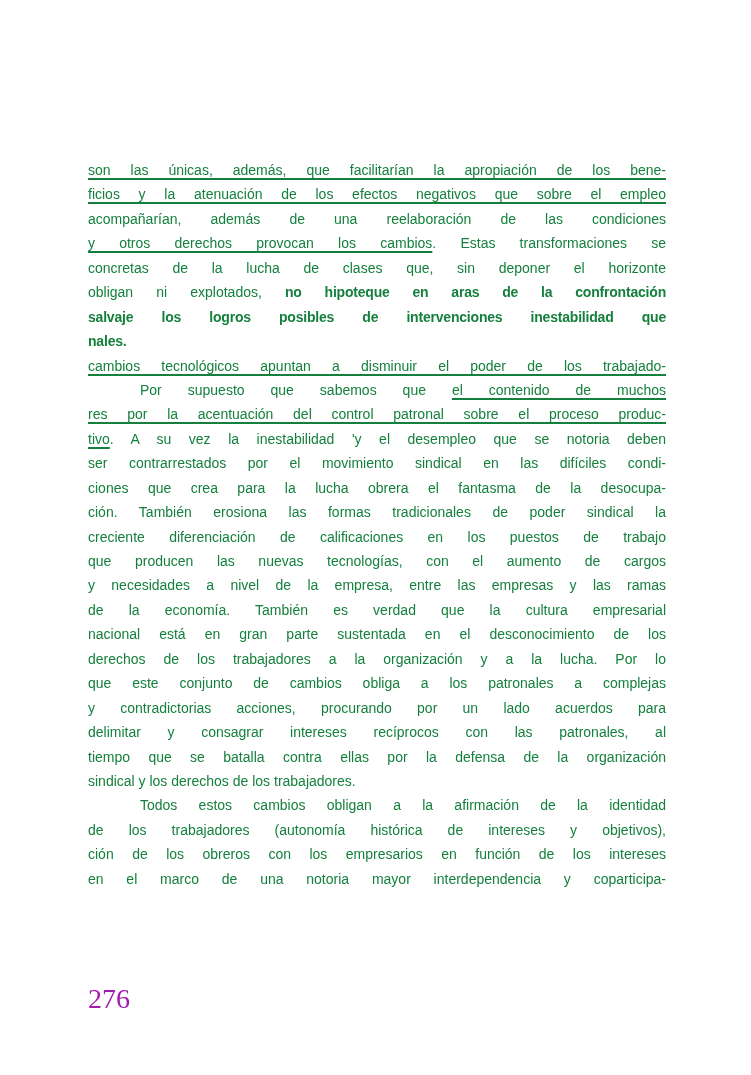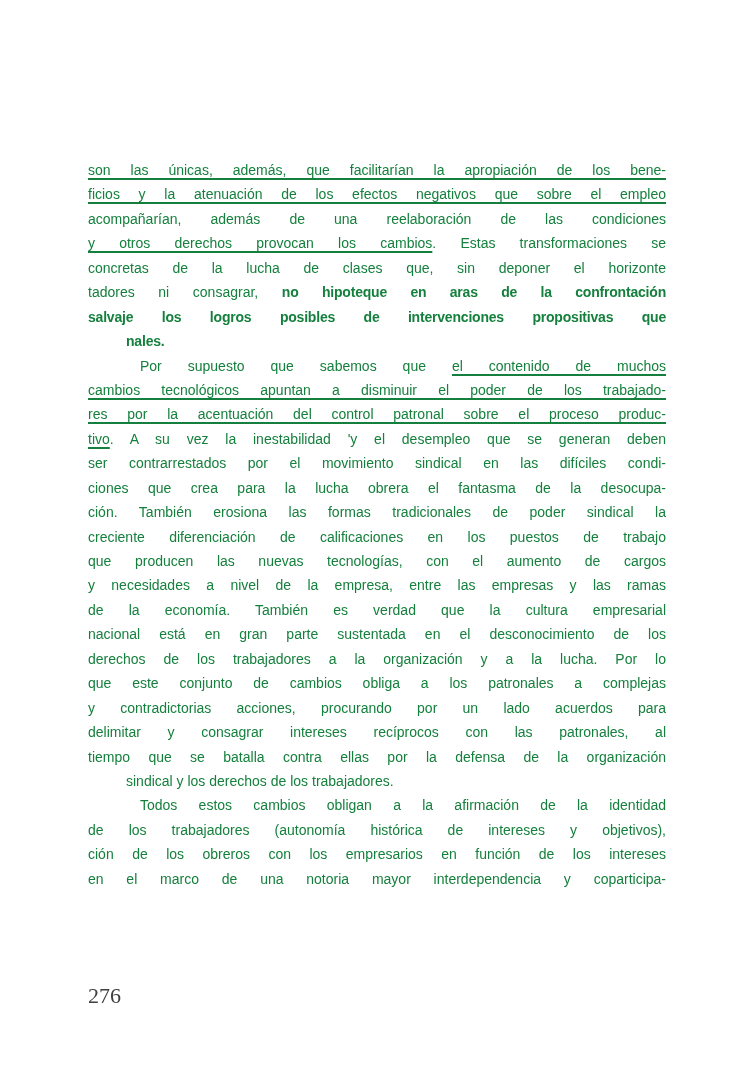--- a/index.html
+++ b/index.html
@@ -26,62 +26,61 @@
     color: #15803d;
   }
   .line {
     text-align: justify;
     text-align-last: justify;
     -moz-text-align-last: justify;
     height: 24.45px;
   }
   .line.last {
     text-align-last: left;
-    margin-left: 38px;
     -moz-text-align-last: left;
   }
   .line.indent {
     text-indent: 52px;
   }
   .seg-normal { }
   .seg-underline {
     text-decoration: underline;
     text-decoration-thickness: 1.6px;
     text-underline-offset: 2.5px;
   }
   .seg-bold {
     font-weight: bold;
     letter-spacing: -0.2px;
   }
   .page-number {
     position: absolute;
     left: 88px;
     top: 983px;
     font-family: "Liberation Serif", serif;
-    font-size: 22px;
-    color: #404040;
+    font-size: 28px;
+    color: #a21caf;
   }
 </style>
 </head>
 <body>
 
 <div class="page">
   <div class="text-block">
       <div class="line"><span class="seg-underline">son las únicas, además, que facilitarían la apropiación de los bene-</span></div>
       <div class="line"><span class="seg-underline">ficios y la atenuación de los efectos negativos que sobre el empleo</span></div>
       <div class="line"><span class="seg-normal">acompañarían, además de una reelaboración de las condiciones</span></div>
       <div class="line"><span class="seg-underline">y otros derechos provocan los cambios</span><span class="seg-normal">. Estas transformaciones se</span></div>
       <div class="line"><span class="seg-normal">concretas de la lucha de clases que, sin deponer el horizonte</span></div>
-      <div class="line"><span class="seg-normal">tadores ni consagrar, </span><span class="seg-bold">no hipoteque en aras de la confrontación</span></div>
-      <div class="line"><span class="seg-bold">salvaje los logros posibles de intervenciones propositivas que</span></div>
+      <div class="line"><span class="seg-normal">obligan ni explotados, </span><span class="seg-bold">no hipoteque en aras de la confrontación</span></div>
+      <div class="line"><span class="seg-bold">salvaje los logros posibles de intervenciones inestabilidad que</span></div>
       <div class="line last"><span class="seg-bold">nales.</span></div>
+      <div class="line"><span class="seg-underline">cambios tecnológicos apuntan a disminuir el poder de los trabajado-</span></div>
       <div class="line indent"><span class="seg-normal">Por supuesto que sabemos que </span><span class="seg-underline">el contenido de muchos</span></div>
-      <div class="line"><span class="seg-underline">cambios tecnológicos apuntan a disminuir el poder de los trabajado-</span></div>
       <div class="line"><span class="seg-underline">res por la acentuación del control patronal sobre el proceso produc-</span></div>
-      <div class="line"><span class="seg-underline">tivo</span><span class="seg-normal">. A su vez la inestabilidad 'y el desempleo que se generan deben</span></div>
+      <div class="line"><span class="seg-underline">tivo</span><span class="seg-normal">. A su vez la inestabilidad 'y el desempleo que se notoria deben</span></div>
       <div class="line"><span class="seg-normal">ser contrarrestados por el movimiento sindical en las difíciles condi-</span></div>
       <div class="line"><span class="seg-normal">ciones que crea para la lucha obrera el fantasma de la desocupa-</span></div>
       <div class="line"><span class="seg-normal">ción. También erosiona las formas tradicionales de poder sindical la</span></div>
       <div class="line"><span class="seg-normal">creciente diferenciación de calificaciones en los puestos de trabajo</span></div>
       <div class="line"><span class="seg-normal">que producen las nuevas tecnologías, con el aumento de cargos</span></div>
       <div class="line"><span class="seg-normal">y necesidades a nivel de la empresa, entre las empresas y las ramas</span></div>
       <div class="line"><span class="seg-normal">de la economía. También es verdad que la cultura empresarial</span></div>
       <div class="line"><span class="seg-normal">nacional está en gran parte sustentada en el desconocimiento de los</span></div>
       <div class="line"><span class="seg-normal">derechos de los trabajadores a la organización y a la lucha. Por lo</span></div>
       <div class="line"><span class="seg-normal">que este conjunto de cambios obliga a los patronales a complejas</span></div>

